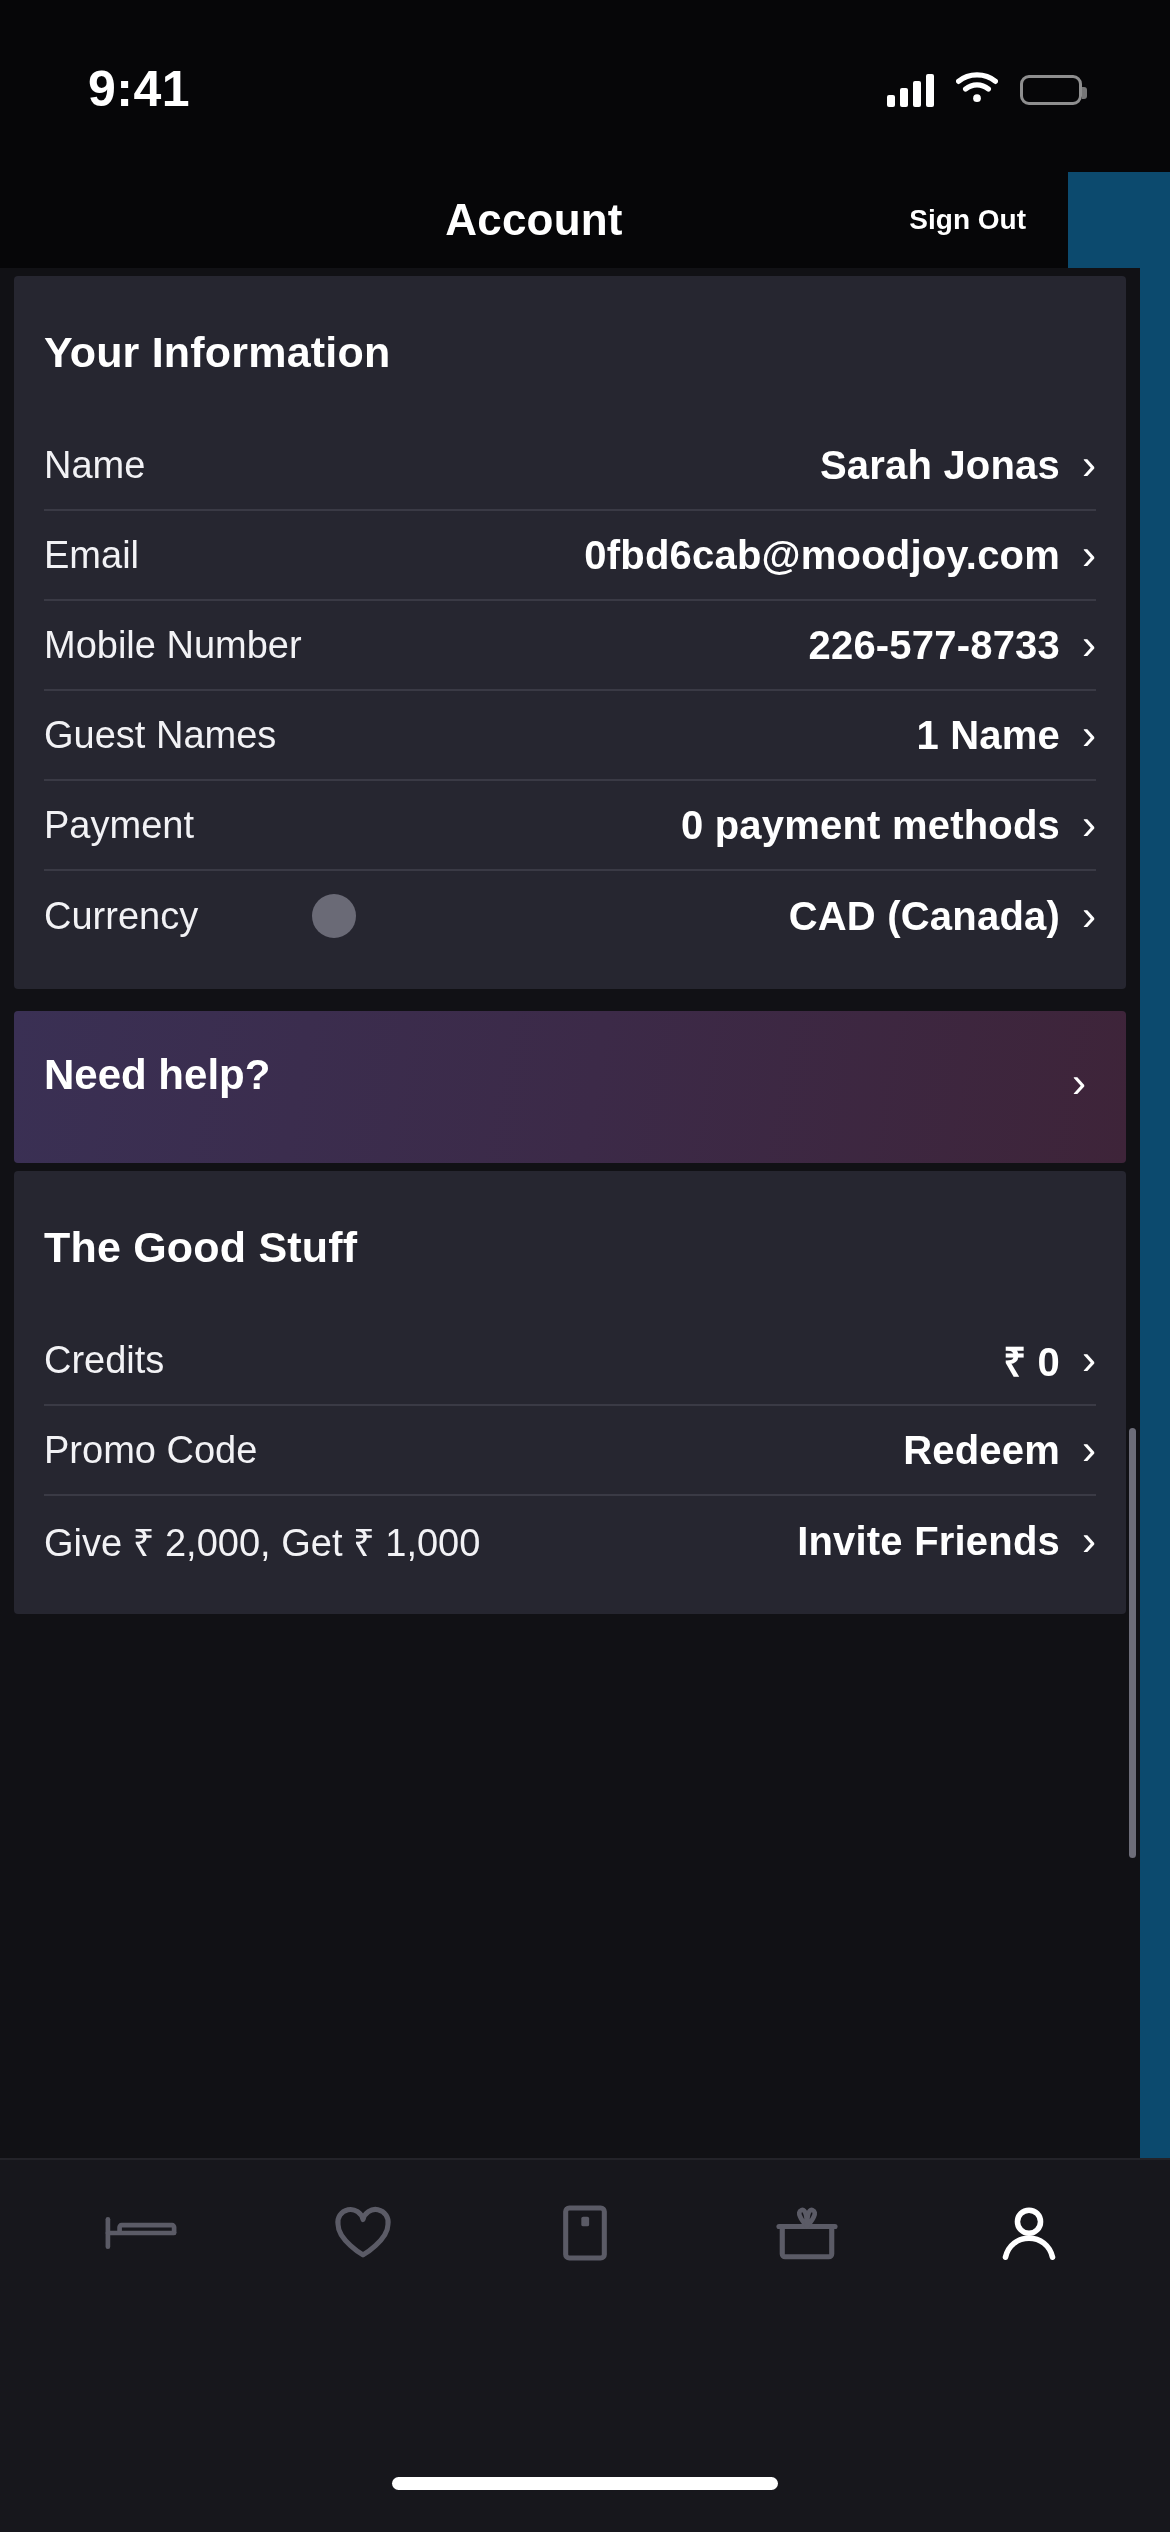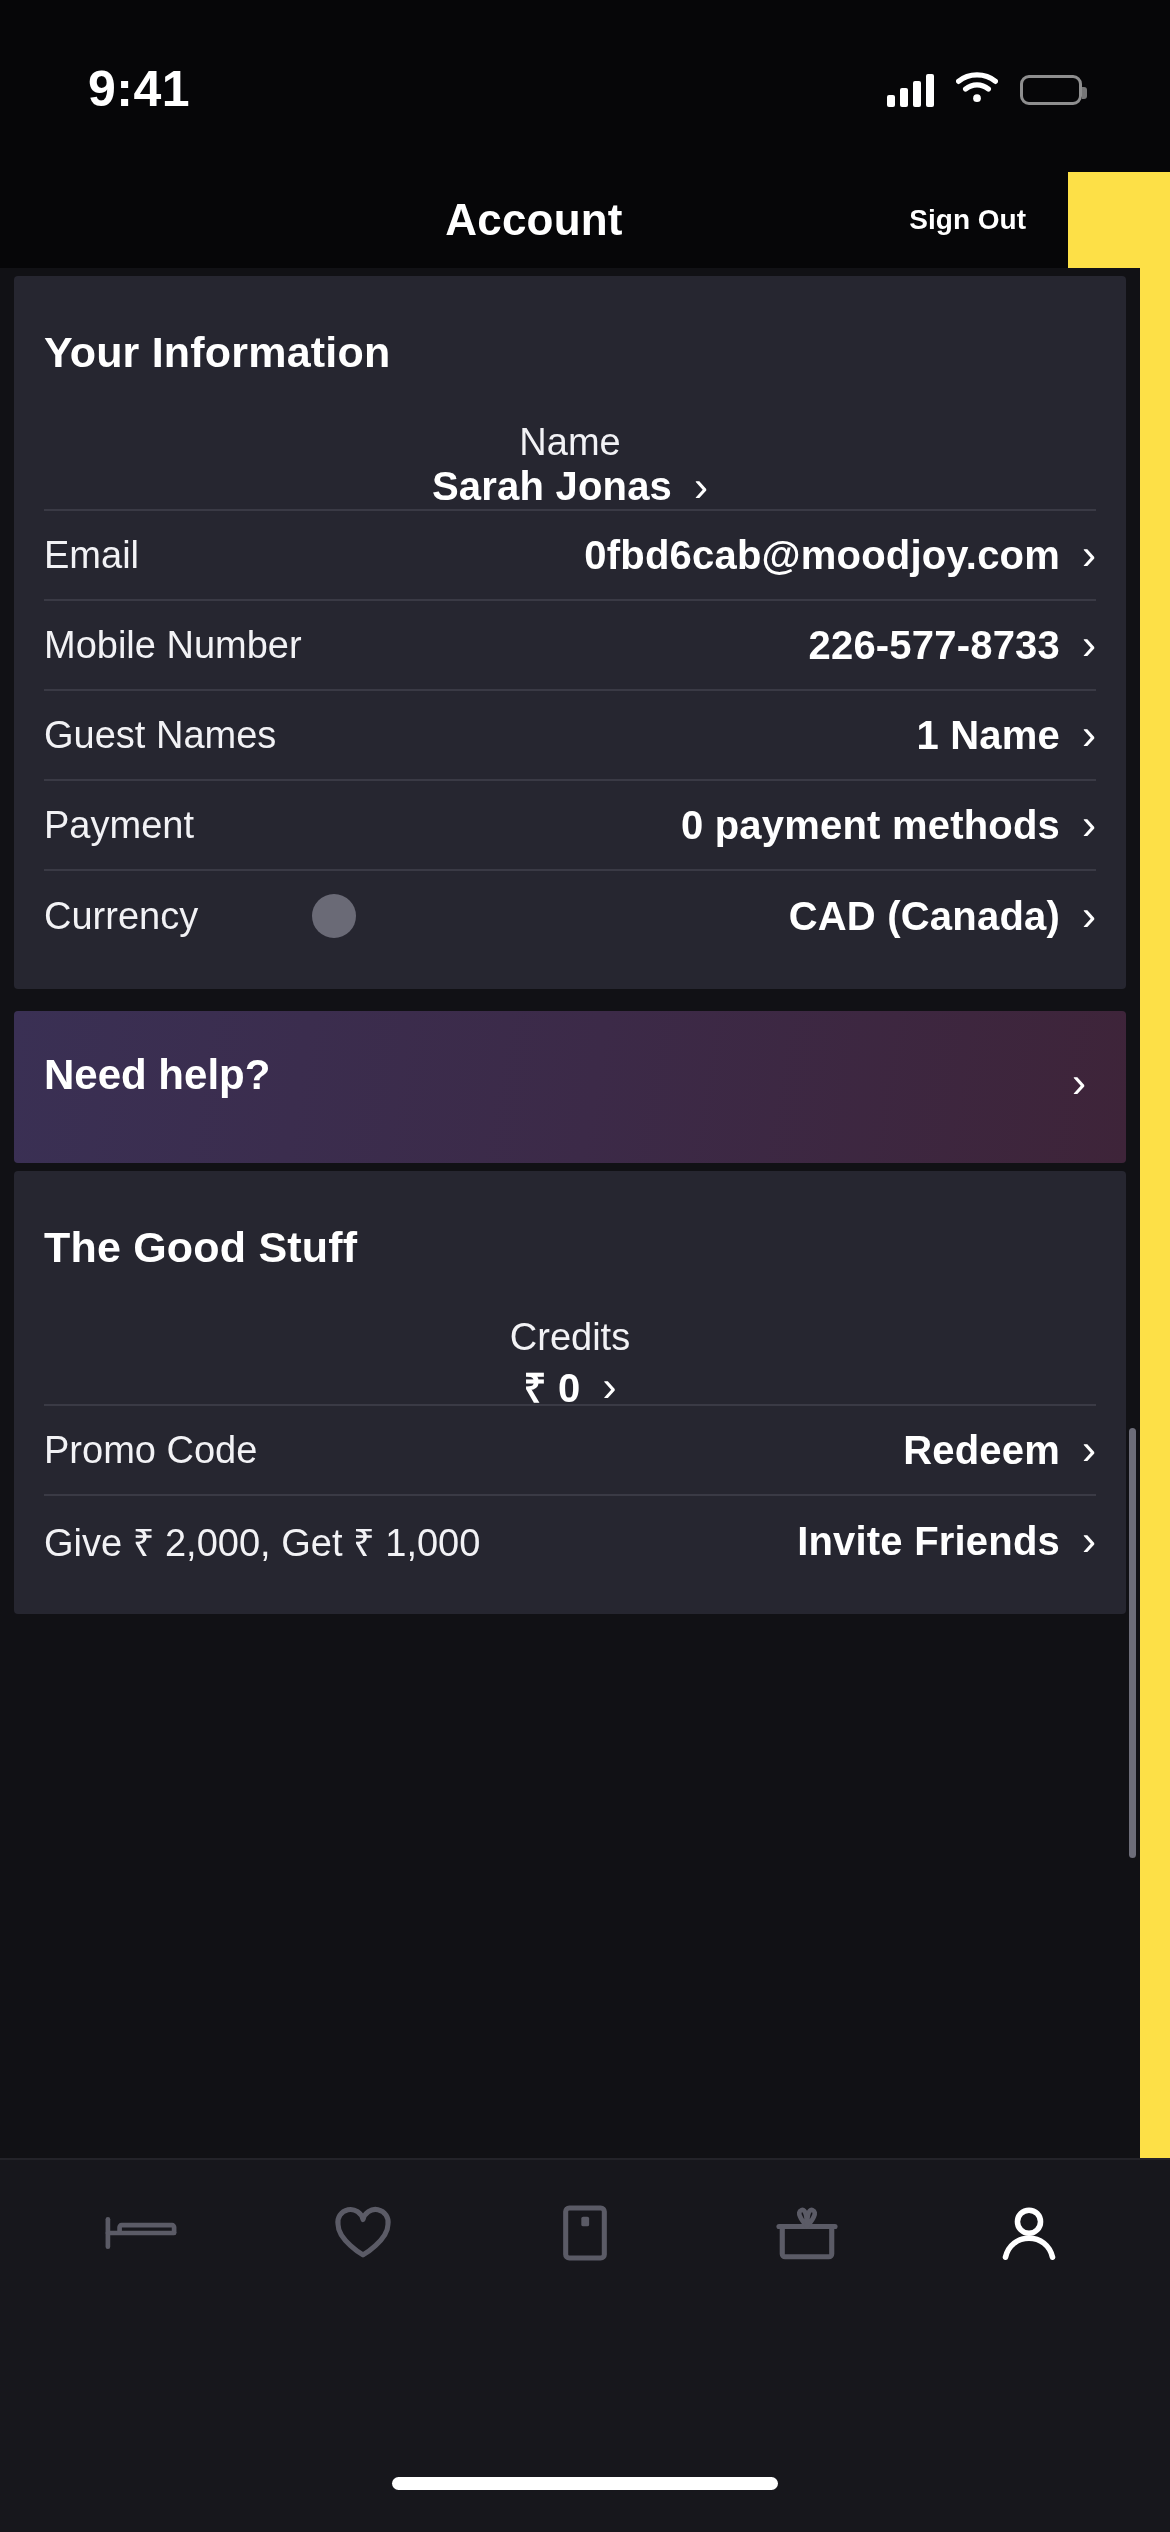--- a/index.html
+++ b/index.html
@@ -3,21 +3,21 @@
 <meta charset="utf-8">
 <style>
   * { margin:0; padding:0; box-sizing:border-box; }
   html, body {
     width:1170px; height:2532px;
     background:#17171c;
     font-family:"Liberation Sans", sans-serif;
     -webkit-font-smoothing:antialiased;
     overflow:hidden;
   }
-  .phone { position:relative; width:1170px; height:2532px; background:#fde047; }
+  .phone { position:relative; width:1170px; height:2532px; background:#0c4a6e; }
 
   
   .statusbar {
     position:absolute; top:0; left:0; width:1170px; height:172px;
     background:#060608;
     display:flex; align-items:center; justify-content:space-between;
     padding:0 88px;
   }
   .status-time {
     color:#ffffff; font-size:50px; font-weight:700; letter-spacing:0.5px;
@@ -80,21 +80,21 @@
   .row:last-child { border-bottom:none; }
   .row-label { color:#f2f2f5; font-size:38px; font-weight:400; }
   .row-right { display:flex; align-items:center; gap:22px; }
   .row-value { color:#ffffff; font-size:40px; font-weight:700; letter-spacing:0.2px; }
   .chev { color:#ffffff; font-size:42px; font-weight:400; line-height:1; display:block; }
   .touch-dot {
     position:absolute; left:268px; top:50%; transform:translateY(-50%);
     width:44px; height:44px; border-radius:50%;
     background:#6a6a76;
   }
-  .card .rows .row:first-child { margin-top:40px;flex-direction:column; }
+  .card .rows .row:first-child { margin-top:40px; }
   .card-pad-bottom { height:28px; }
 
   
   .help-card {
     margin:22px 14px 0 14px;
     background:linear-gradient(100deg,#3a3054 0%,#3c2a48 52%,#3e2439 100%);
     border-radius:4px;
     display:flex; align-items:center; justify-content:space-between;
     padding:40px 34px 48px 30px;
   }

